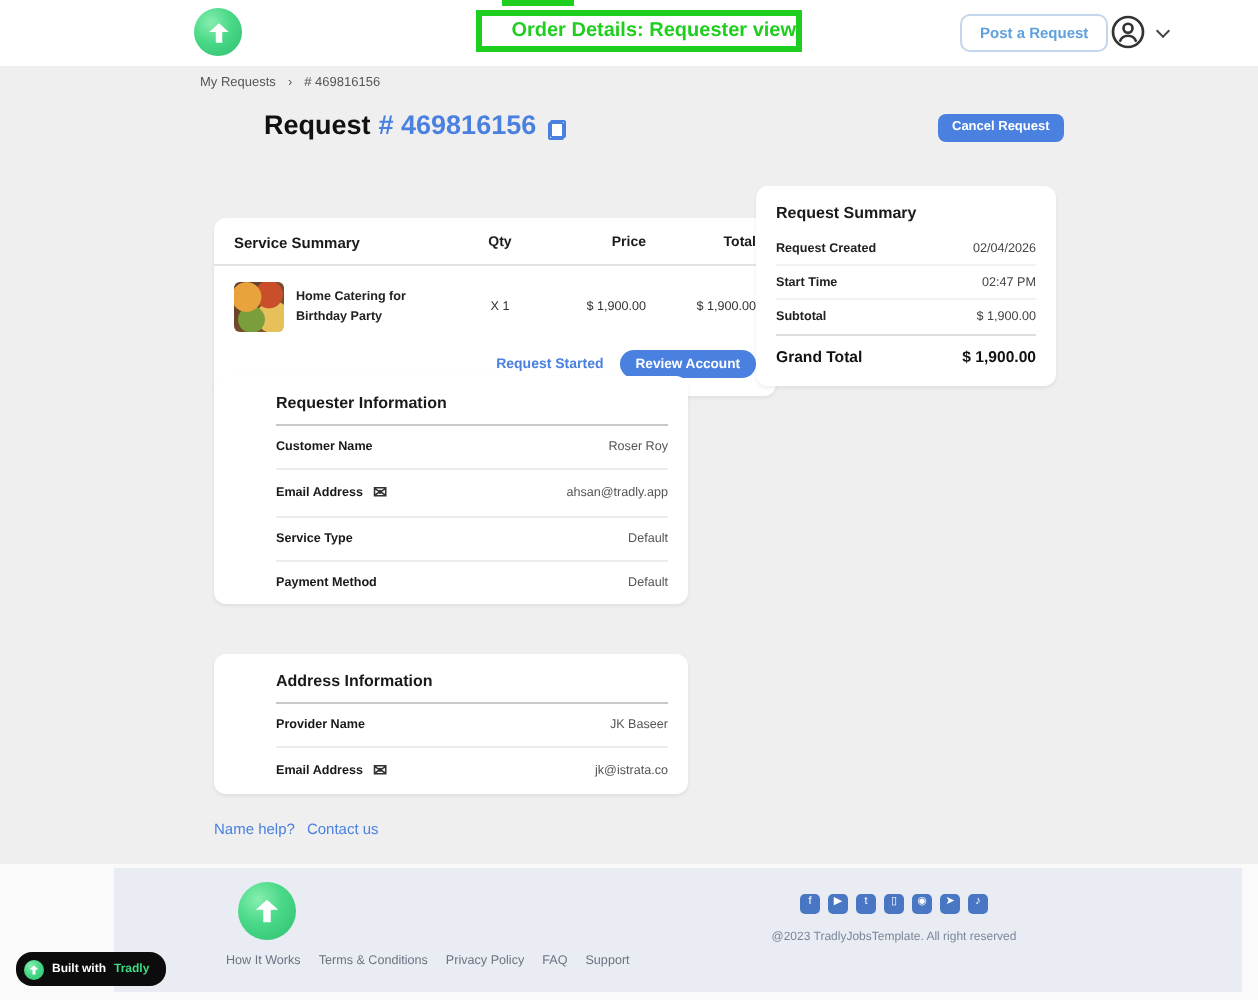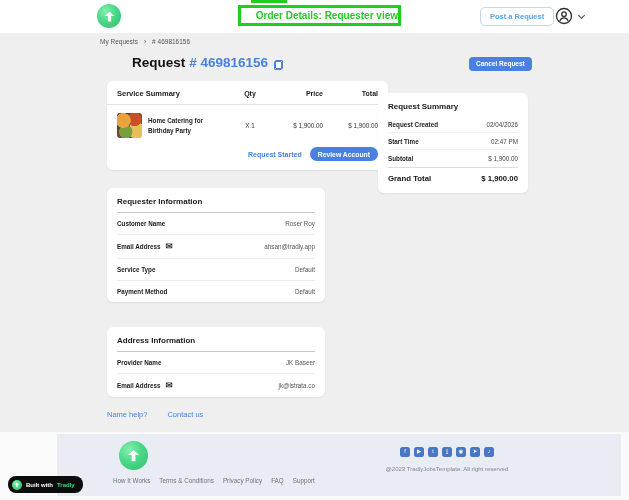--- a/index.html
+++ b/index.html
@@ -40,21 +40,21 @@
       border:1.2px solid #4a80e0; border-radius:1px; background:#fff; }
   .copy-icon::after { content:""; position:absolute; right:0; top:0; width:6px; height:7px;
       border:1.2px solid #4a80e0; border-radius:1px; }
   .cancel-btn { position:absolute; left:469px; top:57px; height:14px; padding:0 7px;
       background:#4a80e0; border:none; border-radius:4px; color:#fff; font-size:6.5px;
       font-weight:bold; line-height:14px; cursor:pointer; font-family:"Liberation Sans", sans-serif; }
 
   
   .card { position:absolute; background:#fff; border-radius:6px;
           box-shadow:0 1px 2px rgba(0,0,0,0.07); }
-  .svc-card { left:107px; top:81px; width:281px; }
+  .svc-card { left:107px; top:109px; width:281px; }
   .svc-head { display:flex; align-items:center; padding:8px 10px 6px; border-bottom:1px solid #e3e3e3; }
   .svc-head .h-name { flex:1; font-size:7.5px; font-weight:bold; }
   .col-qty { width:32px; text-align:center; }
   .col-price { width:57px; text-align:right; }
   .col-total { width:55px; text-align:right; }
   .svc-head .col-qty, .svc-head .col-price, .svc-head .col-total { font-size:7px; font-weight:bold; }
   .svc-item { display:flex; align-items:center; padding:8px 10px 6px; }
   .svc-thumb { width:25px; height:25px; border-radius:3px; flex-shrink:0;
       background:
         radial-gradient(circle at 25% 30%, #e8a33d 0 28%, transparent 30%),
@@ -75,34 +75,34 @@
   .sum-title { font-size:8px; font-weight:bold; margin-bottom:5px; }
   .sum-row { display:flex; justify-content:space-between; align-items:center;
       padding:4.5px 0; border-bottom:1px solid #f2f2f2; }
   .sum-row .lbl { font-size:6.3px; font-weight:bold; color:#222; }
   .sum-row .val { font-size:6.3px; color:#444; }
   .sum-row.last { border-bottom:none; }
   .grand-row { display:flex; justify-content:space-between; align-items:center;
       border-top:1px solid #ddd; padding-top:6px; margin-top:1px;gap:36px; }
   .grand-row .lbl, .grand-row .val { font-size:7.8px; font-weight:bold; color:#111; }
 
-  .info-card { left:107px; width:218px; }
+  .info-card { left:107px; width:237px;padding-left:21px; }
   .req-card { top:188px; }
   .prov-card { top:327px; }
   .card-title { margin:0 10px; padding:9px 0 6px; border-bottom:1px solid #c9c9c9;
       font-size:8px; font-weight:bold; }
   .info-row { display:flex; justify-content:space-between; align-items:center;
       margin:0 10px; padding:7px 0; border-bottom:1px solid #ececec; }
   .info-row.last { border-bottom:none; }
   .info-row .lbl { font-size:6.3px; font-weight:bold; color:#1a1a1a; display:flex; align-items:center; gap:5px; }
   .info-row .val { font-size:6.3px; color:#555; }
   .envelope-icon { font-size:8.5px; color:#333; line-height:1; }
 
   .need-help { position:absolute; left:107px; top:410px; font-size:7.5px; color:#4a80e0; }
-  .need-help a { color:#4a80e0; cursor:pointer; margin-left:20px; }
+  .need-help a { color:#4a80e0; cursor:pointer; margin-left:6px; }
 
   
   .page-bottom { position:absolute; left:0; top:432px; width:629px; height:68px; background:#fafafa; }
   .footer { position:absolute; left:57px; top:434px; width:564px; height:62px; background:#e9edf3; }
   .logo-footer { position:absolute; left:62px; top:7px; width:29px; height:29px; }
   .footer-links { position:absolute; left:56px; top:43px; display:flex; gap:9px; }
   .footer-links span { font-size:6.3px; color:#6b7280; cursor:pointer; white-space:nowrap; }
   .footer-right { position:absolute; left:305px; top:13px; width:170px; text-align:center; }
   .social-row { display:flex; justify-content:center; gap:4px; }
   .social-icon { width:10px; height:10px; border-radius:2.5px; background:#4a77c4; color:#fff;

